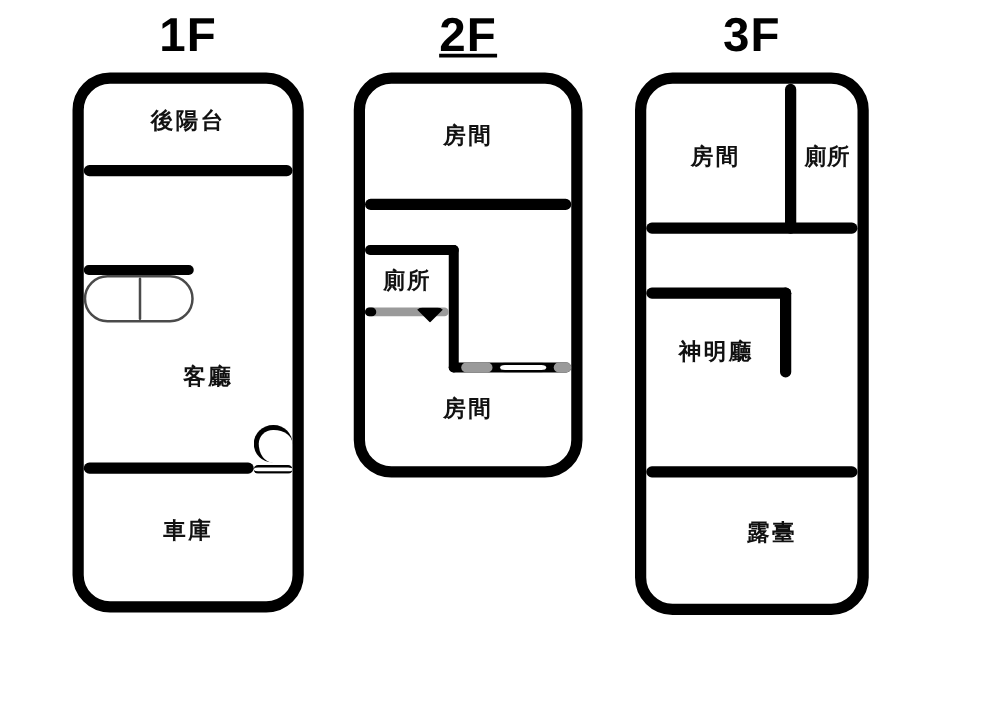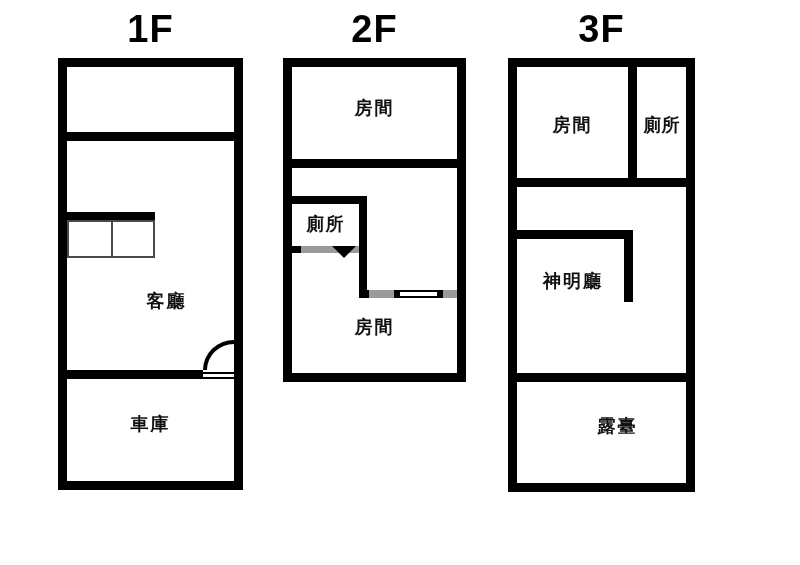--- a/index.html
+++ b/index.html
@@ -1,15 +1,15 @@
 <!DOCTYPE html>
 <html style="--bg: #ffffff; --wall: #000000; --label: #111111; --gray: #9a9a9a; --counter: #4a4a4a;"><head>
 <meta charset="utf-8">
 <style>
-  * { margin: 0; padding: 0; box-sizing: border-box; }
+  * { margin: 0; padding: 0; box-sizing: border-box; border-radius: 30px; }
   html, body { background: #fff; }
   .canvas {
     position: relative;
     width: 800px;
     height: 565px;
     background: var(--bg, #ffffff);
     font-family: "Liberation Sans", "DejaVu Sans", sans-serif;
     overflow: hidden;
   }
   .floor-title {
@@ -75,27 +75,28 @@
     border-top: 2px solid var(--wall, #000);
     border-bottom: 2px solid var(--wall, #000);
   }
 </style>
 </head>
 <body>
 
 <div class="canvas">
 
   <div class="floor-title" style="left:58px; top:8px; width:185px;">1F</div>
-  <div class="floor-title" style="left:283px; top:8px; width:183px;">2F</div>
+  <div class="floor-title" style="left:283px; top:8px; width:183px;text-decoration:underline;">2F</div>
   <div class="floor-title" style="left:508px; top:8px; width:187px;text-align:center;">3F</div>
 
   <div class="plan" style="left:58px; top:58px; width:185px; height:432px;">
 
     <div class="wall" style="left:0; top:65px; width:100%; height:9px;"></div>
 
+    <div class="room-label" style="left:0; width:100%; top:18px;">後陽台</div>
 
 
     <div class="wall" style="left:0; top:145px; width:88px; height:8px;"></div>
     <div class="counter-cells" style="left:0; top:153px; width:88px; height:38px;">
       <div class="cell-divider"></div>
     </div>
 
     <div class="room-label" style="left:16px; width:100%; top:223px;">客廳</div>
 
     <div class="wall" style="left:0; top:303px; width:136px; height:9px;"></div>

